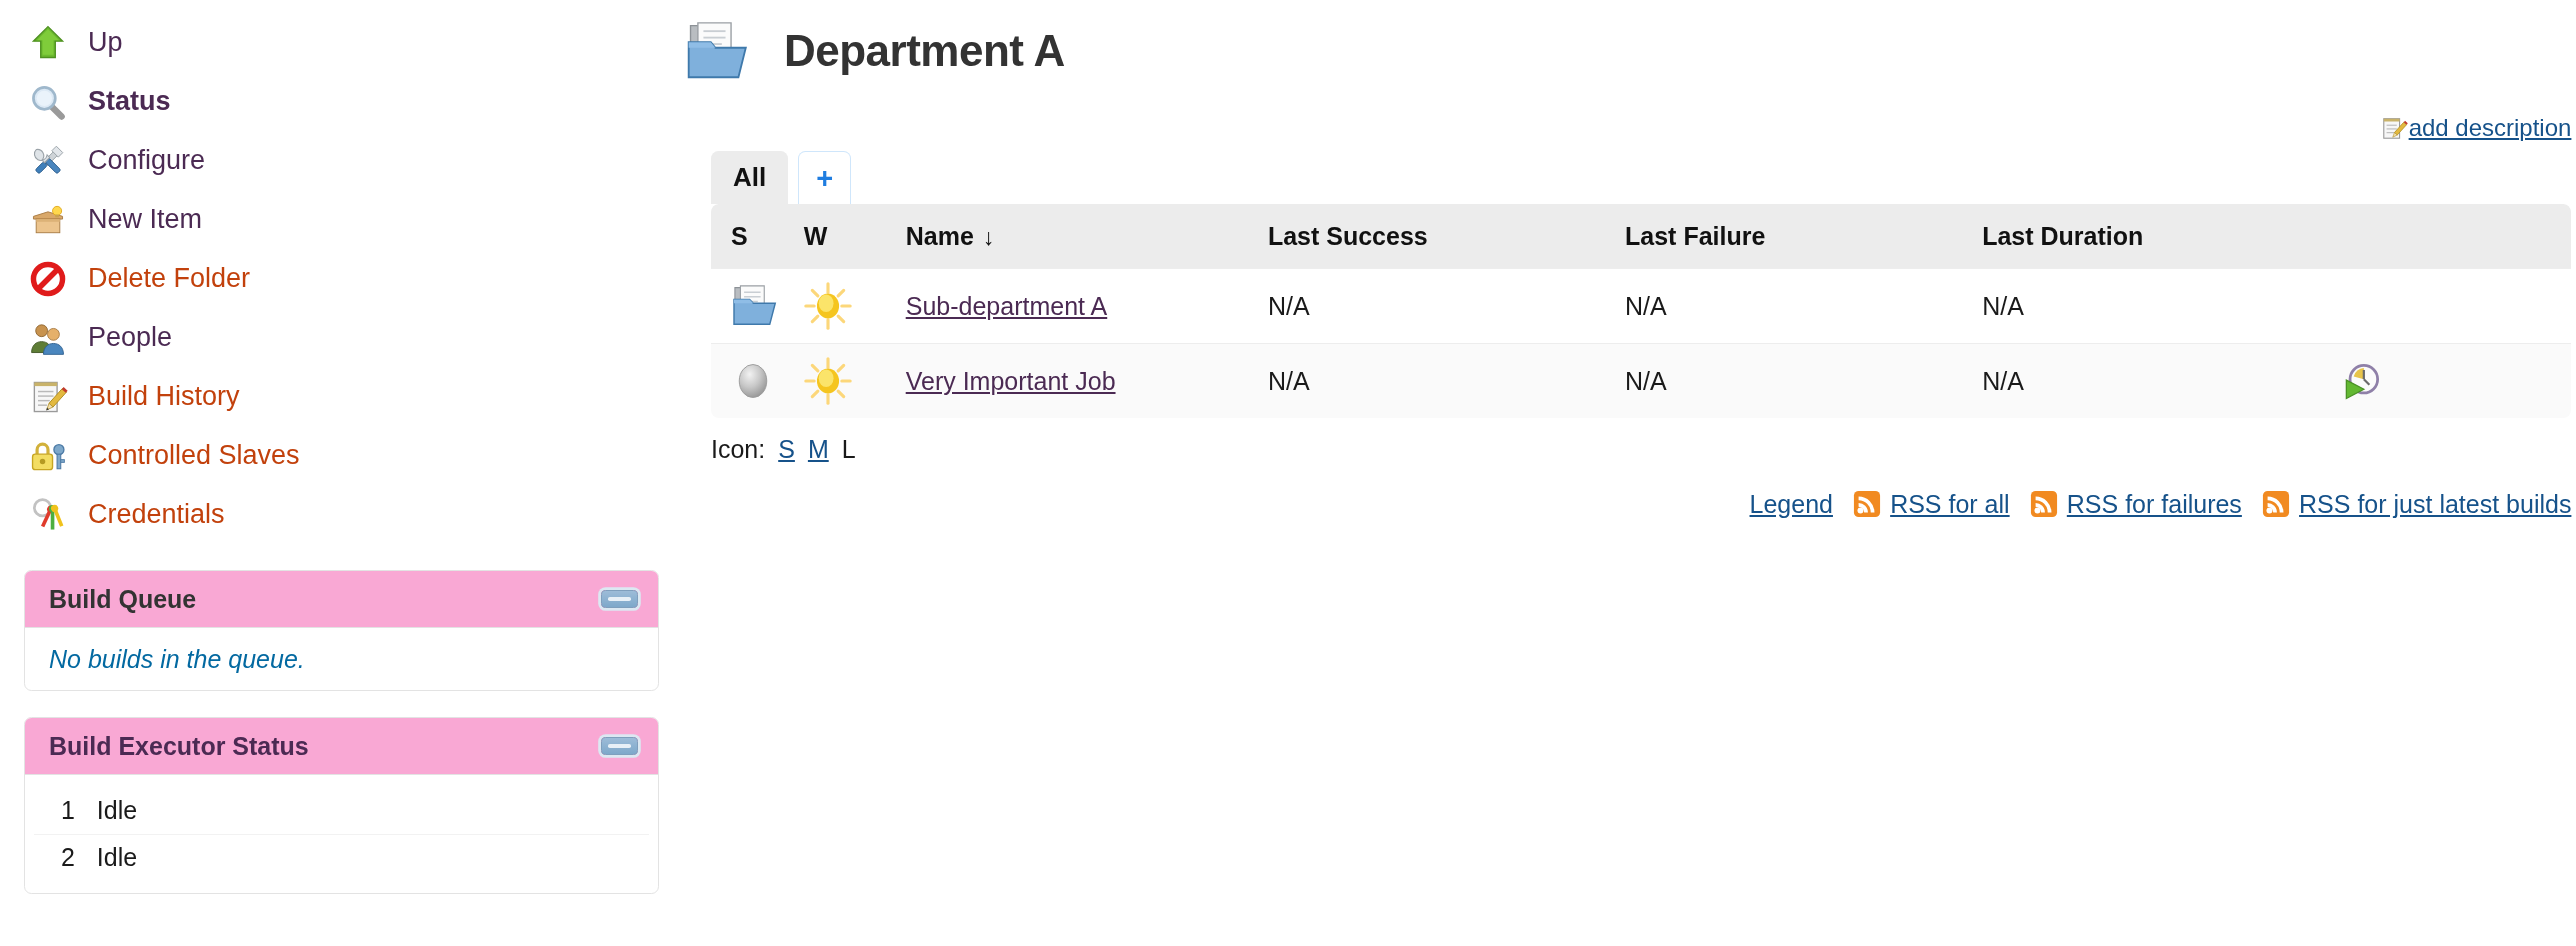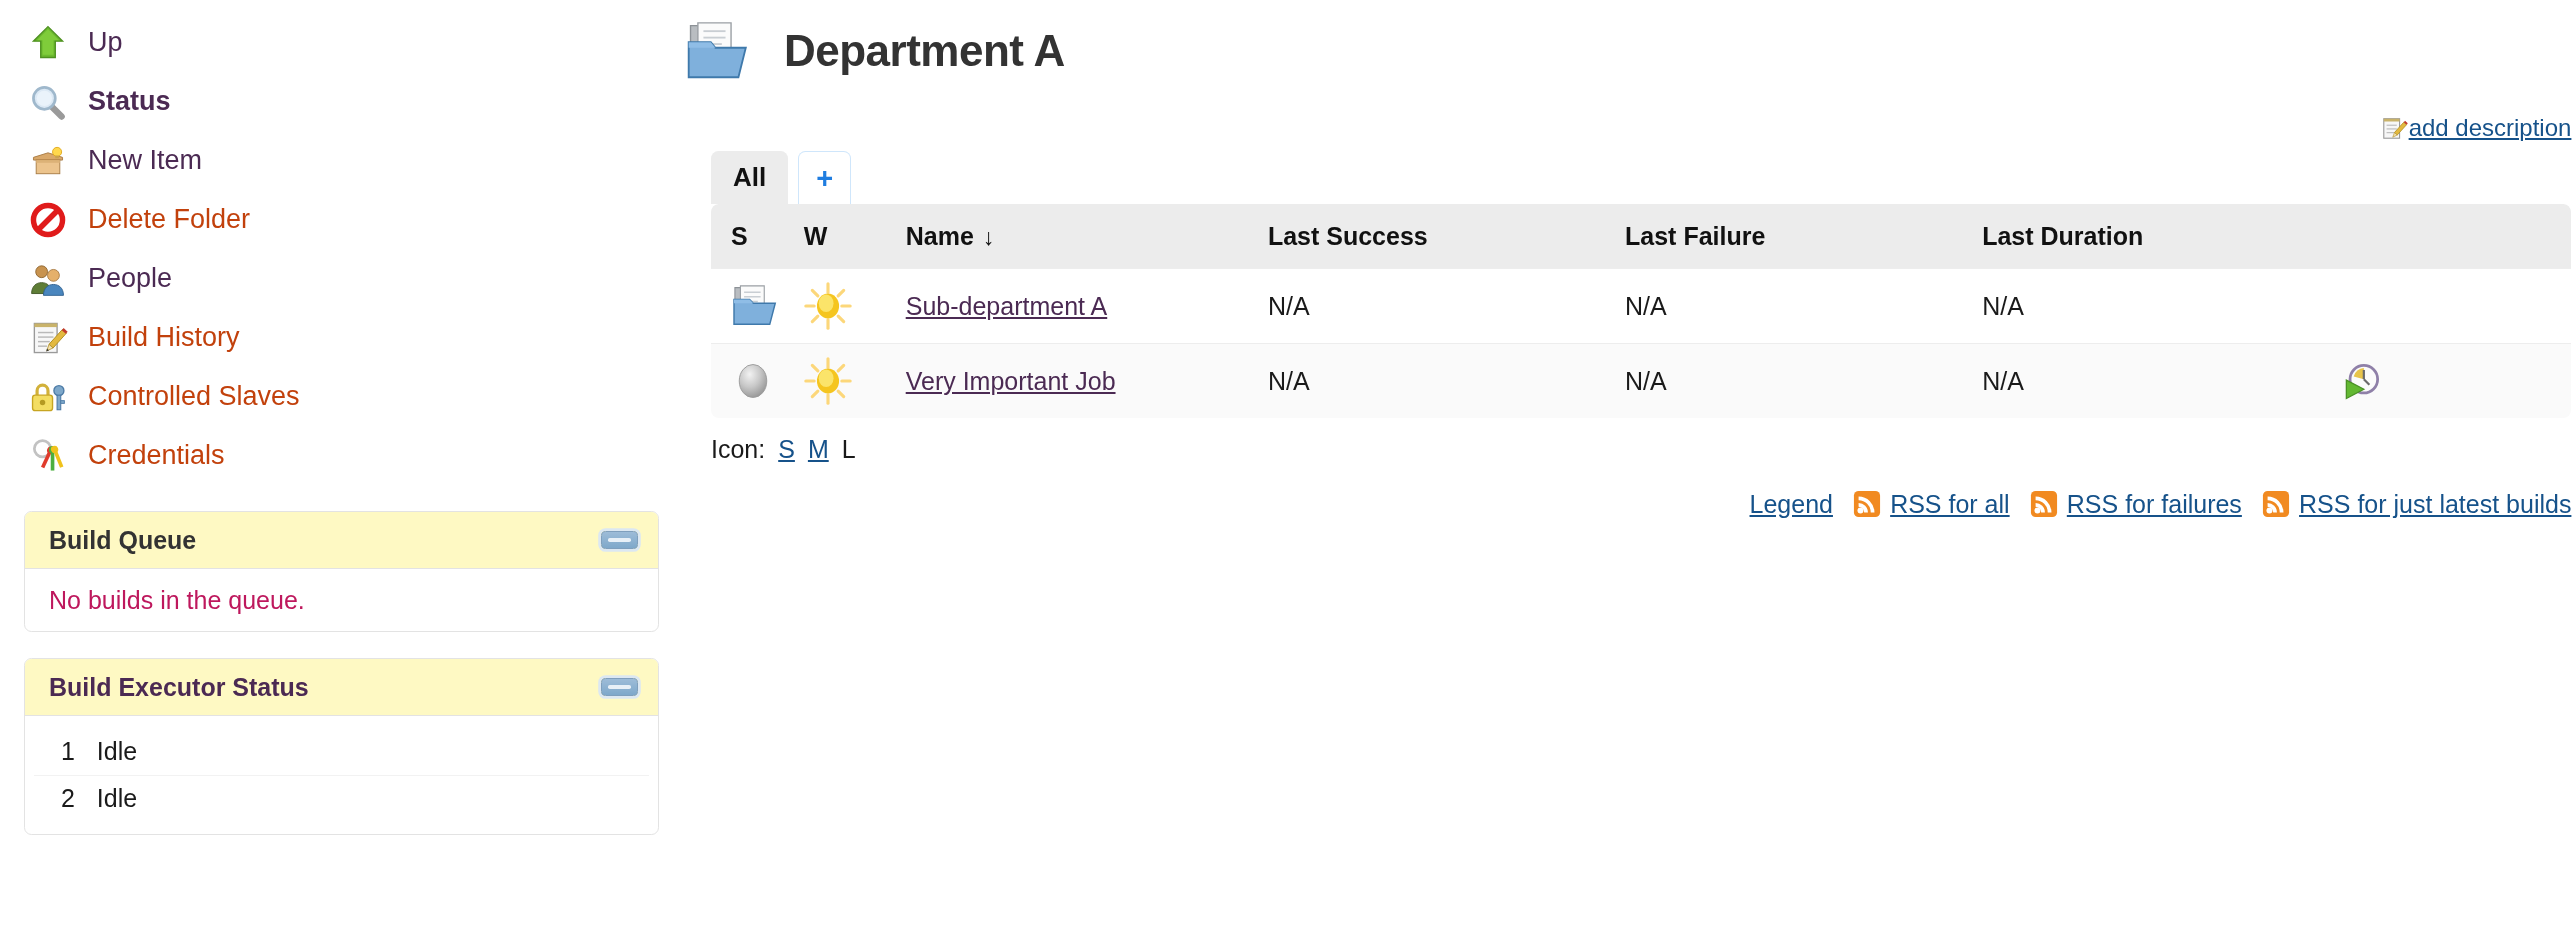--- a/index.html
+++ b/index.html
@@ -29,21 +29,21 @@
   
   .panel {
     margin: 26px 24px 0 24px;
     width: 635px;
     border: 0.9px solid #e3e3e3;
     border-radius: 7.4px;
     background: #fff;
     overflow: hidden;
   }
   .panel-head {
-    background: #fef9c3;
+    background: #f9a8d4;
     border-bottom: 0.9px solid #e3e3e3;
     height: 57px;
     display: flex; align-items: center;
     padding: 0 20px 0 24px;
   }
   .panel-title { font-size: 25px; font-weight: bold; color: #333; }
   .panel-title.link { color: #4b2a53; }
   .collapse-btn {
     margin-left: auto;
     width: 37px; height: 18.4px;
@@ -52,21 +52,21 @@
     border: 0.9px solid #7f9fbd;
     box-shadow: 0 0 0 2.8px #dce8f2;
     position: relative;
   }
   .collapse-btn::after {
     content: ""; position: absolute;
     left: 6.4px; right: 6.4px; top: 6.4px; height: 3.7px;
     background: #e8f0f7; border-radius: 1.8px;
   }
   .panel-body { padding: 16.6px 24px; }
-  .panel-body .muted { font-size: 25px; color: #be185d; }
+  .panel-body .muted { font-size: 25px; color: #0369a1; font-style: italic; }
   .exec-row { display: flex; font-size: 25px; color: #1a1a1a; padding: 8.3px 0 8.3px 24px; gap: 22px; }
   .exec-row + .exec-row { border-top: 0.9px solid #f2f2f2; }
   .exec-num { width: 16.6px; text-align: right; }
 
   
   .main { flex: 1 1 auto; padding: 20px 0 0 0; position: relative; }
   .page-head { display: flex; align-items: center; gap: 29px; padding-left: 0; }
   .page-title { font-size: 44px; font-weight: bold; color: #333; letter-spacing: -0.5px; }
 
   .desc-row { display: flex; justify-content: flex-end; padding-right: 4.6px; margin-top: 33px; }
@@ -157,20 +157,36 @@
         <span class="ico">
           <svg class="gi" width="40" height="40" viewBox="0 0 44 44">
             <line x1="24" y1="25" x2="37" y2="38" stroke="#9a9a9a" stroke-width="7" stroke-linecap="round"></line>
             <circle cx="18" cy="18" r="12" fill="#dce9f5" stroke="#9fb8cc" stroke-width="3"></circle>
             <circle cx="18" cy="18" r="8.5" fill="#eaf3fb"></circle>
           </svg>
         </span>
         <span class="lbl bold">Status</span>
       </li>
 
+      <li class="task">
+        <span class="ico">
+          <svg class="gi" width="40" height="40" viewBox="0 0 44 44">
+            <g transform="rotate(45 22 22)">
+              <rect x="19" y="6" width="6" height="20" fill="#cfd4d8" stroke="#9aa2a8" stroke-width="1"></rect>
+              <path d="M17 4 h10 v7 h-10 z" fill="#e2e6ea" stroke="#9aa2a8" stroke-width="1"></path>
+              <rect x="19" y="26" width="6" height="13" rx="2" fill="#3f7fba" stroke="#2e5f8e" stroke-width="1"></rect>
+            </g>
+            <g transform="rotate(-45 22 22)">
+              <rect x="19" y="20" width="6" height="19" rx="2" fill="#4a86be" stroke="#2e5f8e" stroke-width="1"></rect>
+              <path d="M22 4 a7 7 0 1 0 4 12.6 v4 h-8 v-4 A7 7 0 0 0 22 4 z" fill="#dfe4e8" stroke="#9aa2a8" stroke-width="1.2"></path>
+            </g>
+          </svg>
+        </span>
+        <span class="lbl purple">Configure</span>
+      </li>
 
       <li class="task">
         <span class="ico">
           <svg class="gi" width="40" height="40" viewBox="0 0 44 44">
             <path d="M6 18 L22 13 L38 18 L38 21 L6 21 Z" fill="#d9a86a" stroke="#a87b43" stroke-width="1"></path>
             <rect x="9" y="21" width="26" height="15" fill="#ecc48d" stroke="#a87b43" stroke-width="1"></rect>
             <path d="M9 21 h26 v3 h-26 z" fill="#dcb277"></path>
             <circle cx="32" cy="12" r="5" fill="#ffd84d" stroke="#e0a81c" stroke-width="1"></circle>
             <rect x="30" y="16" width="4" height="3" fill="#c9a24f"></rect>
           </svg>

